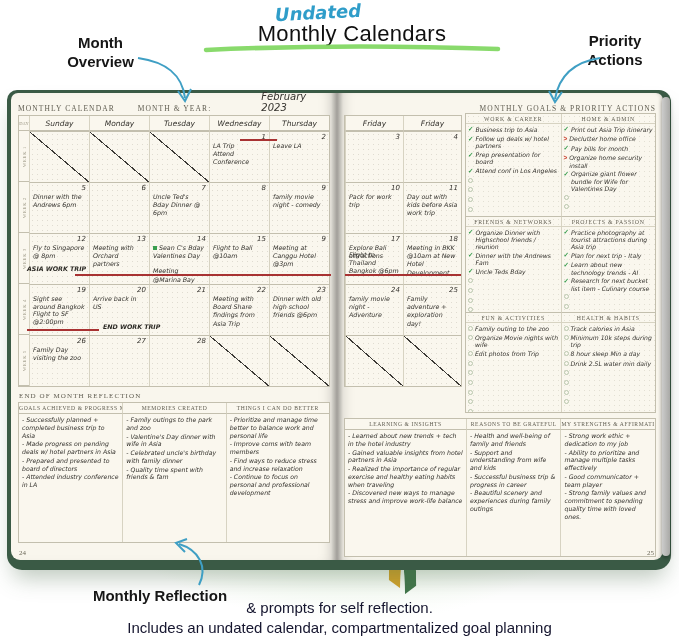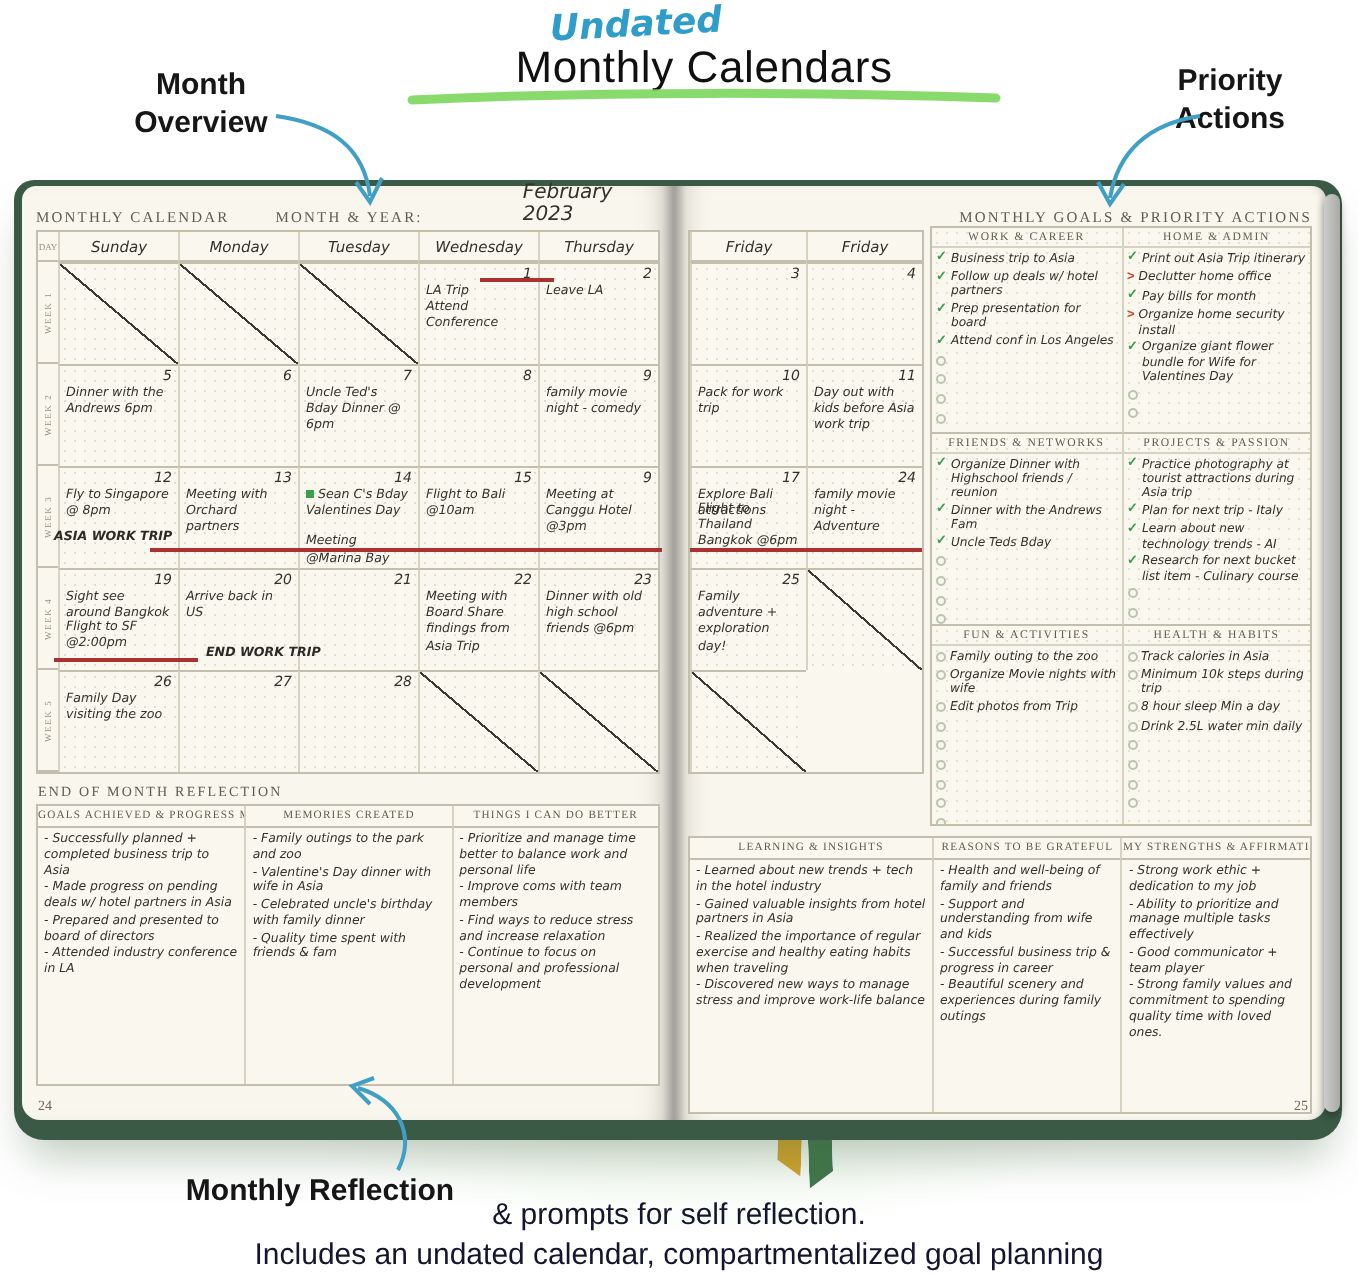--- a/index.html
+++ b/index.html
@@ -349,20 +349,26 @@
               </div>
             </div>
             <div class="cal-cell">
               <span class="cal-date">17</span>
               <div class="cal-text">
                 <div class="cal-line hw">Explore Bali attractions</div>
               </div>
               <div class="cal-bottom hw">Flight to Thailand Bangkok @6pm</div>
             </div>
             <div class="cal-cell">
+              <span class="cal-date">18</span>
+              <div class="cal-text">
+                <div class="cal-line hw">Meeting in BKK @10am at New Hotel Development</div>
+              </div>
+            </div>
+            <div class="cal-cell">
               <span class="cal-date">24</span>
               <div class="cal-text">
                 <div class="cal-line hw">family movie night - Adventure</div>
               </div>
             </div>
             <div class="cal-cell">
               <span class="cal-date">25</span>
               <div class="cal-text">
                 <div class="cal-line hw">Family adventure + exploration day!</div>
               </div>

